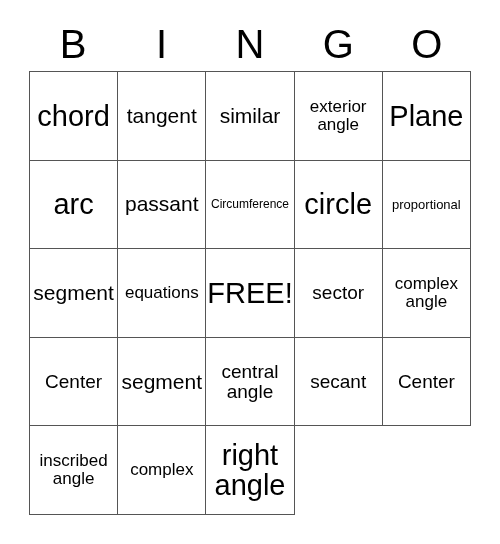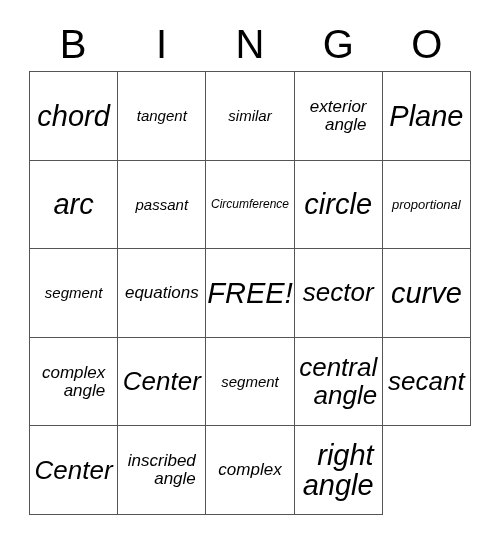--- a/index.html
+++ b/index.html
@@ -58,36 +58,35 @@
     border-left: 1.5px solid #555555;
     box-sizing: border-box;
   }
   .cell {
     border-right: 1.5px solid #555555;
     border-bottom: 1.5px solid #555555;
     box-sizing: border-box;
     display: flex;
     align-items: center;
     justify-content: center;
-    text-align: right;
+    text-align: center;
     padding: 0 1px;
     overflow: hidden;
     background: #ffffff;
-    font-style: italic;
   }
   .cell span {
     display: block;
     line-height: 1.05;
     white-space: pre-line;
   }
 
   
   .fs-xl  { font-size: 29px; }
-  .fs-lg  { font-size: 26px; }
-  .fs-md  { font-size: 15px; }
+  .fs-lg  { font-size: 19px; }
+  .fs-md  { font-size: 21px; }
   .fs-sm  { font-size: 17px; }
   .fs-xs  { font-size: 13px; }
   .fs-xxs { font-size: 12px; }
 </style>
 </head>
 <body>
 
 <div class="card">
 
   <div class="header-row">
@@ -138,23 +137,20 @@
       </div>
     <div class="cell">
         <span class="fs-sm">equations</span>
       </div>
     <div class="cell">
         <span class="fs-xl">FREE!</span>
       </div>
     <div class="cell">
         <span class="fs-lg">sector</span>
       </div>
-    <div class="cell">
-        <span class="fs-xl">curve</span>
-      </div>
 
     <div class="cell">
         <span class="fs-sm">complex
 angle</span>
       </div>
     <div class="cell">
         <span class="fs-lg">Center</span>
       </div>
     <div class="cell">
         <span class="fs-md">segment</span>

